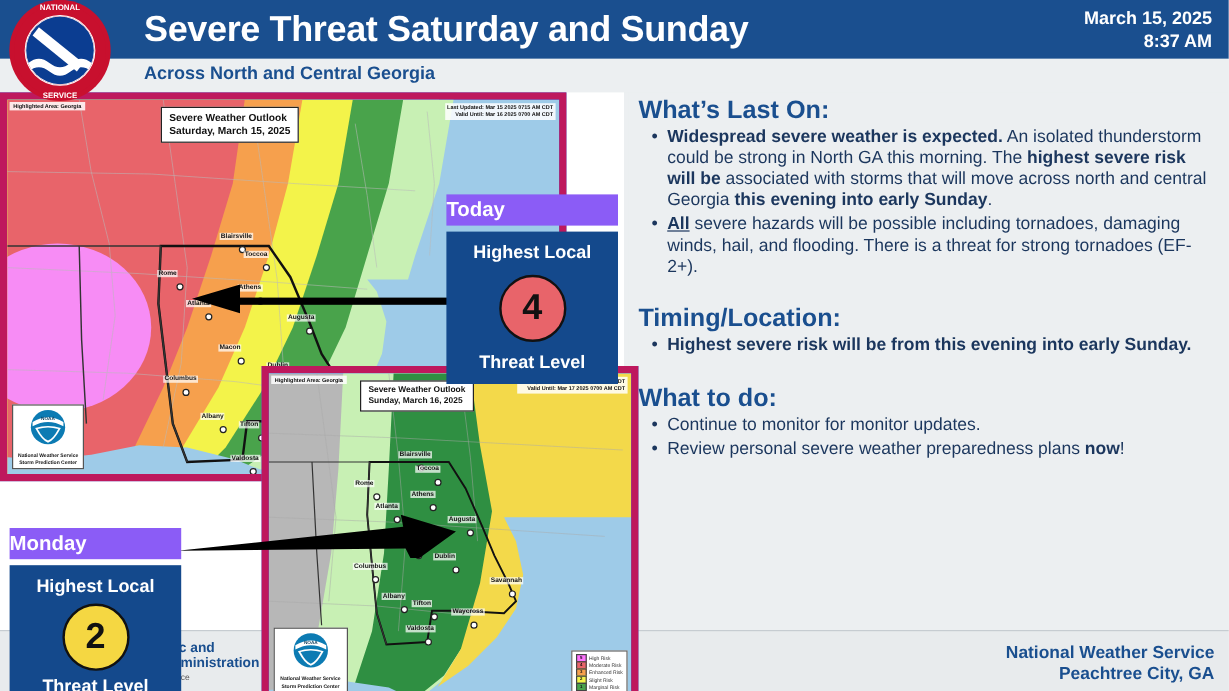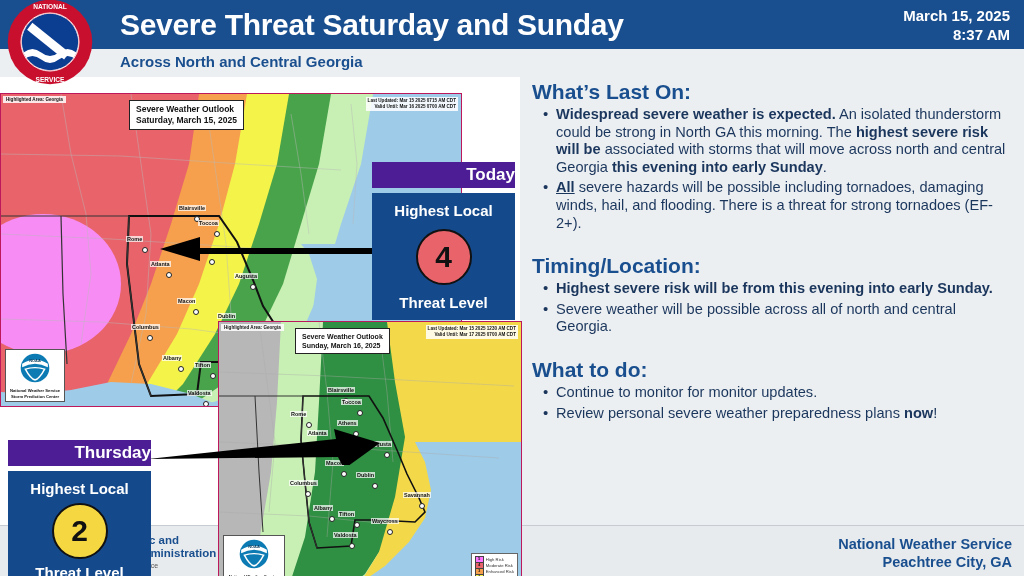--- a/index.html
+++ b/index.html
@@ -12,21 +12,21 @@
   .hdr-title{position:absolute;left:120px;top:4px;width:700px;color:#fff;font-size:30px;font-weight:bold;letter-spacing:-0.3px;line-height:42px;}
   .hdr-date{position:absolute;right:14px;top:6px;text-align:right;color:#fff;font-size:15px;font-weight:bold;line-height:19px;}
   .hdr-subtitle{position:absolute;left:120px;top:53px;color:#1a4f8f;font-size:15px;font-weight:bold;}
 
   
   .nws-logo{position:absolute;left:6px;top:-2px;width:88px;height:88px;z-index:40;}
 
   
   .maps{position:absolute;left:0;top:77px;width:520px;height:448px;background:#fff;}
 
-  .map{position:absolute;overflow:hidden;background:#3b82f6;border:1px solid #be185d;margin-top:16px;}
+  .map{position:absolute;overflow:hidden;background:#3b82f6;border:6px solid #be185d;}
   .map-sat{left:0;top:0;width:460px;height:312px;}
   .map-sun{left:218px;top:228px;width:302px;height:276px;z-index:12;}
   .mapbg{position:absolute;left:0;top:0;width:100%;height:100%;}
 
   .city{position:absolute;z-index:8;}
   .city .dot{position:absolute;left:0;top:0;width:4px;height:4px;border:1px solid #222;border-radius:50%;background:#fff;}
   .city .nm{position:absolute;left:-16px;top:-11px;white-space:nowrap;font-size:5.5px;font-weight:bold;color:#111;background:rgba(255,255,255,.72);padding:0 1px;}
 
   .map-titlebox{position:absolute;background:#fff;border:1px solid #222;padding:3px 6px;z-index:20;line-height:11px;}
   .map-titlebox div{font-size:8.5px;font-weight:bold;color:#111;white-space:nowrap;}
@@ -43,21 +43,21 @@
 
   .legendbox{position:absolute;right:3px;bottom:3px;z-index:22;background:#fff;border:1px solid #666;padding:2px 3px;}
   .legendbox .lrow{display:flex;align-items:center;height:6px;}
   .legendbox .sw{width:7px;height:5px;border:.5px solid #444;margin-right:2px;font-size:3.6px;color:#111;text-align:center;line-height:5px;font-weight:bold;}
   .legendbox .ltx{font-size:4.2px;color:#333;white-space:nowrap;}
 
   
   .arrow{position:absolute;z-index:25;}
 
   
-  .tl-tab{position:absolute;background:#4c1d95;color:#fff;font-size:17px;font-weight:bold;text-align:right;line-height:26px;z-index:30;}
+  .tl-tab{position:absolute;background:#8b5cf6;color:#fff;font-size:17px;font-weight:bold;text-align:left;line-height:26px;z-index:30;}
   .tl-body{position:absolute;background:#14498c;z-index:30;display:flex;flex-direction:column;align-items:center;justify-content:space-between;padding:9px 0 9px;box-sizing:border-box;}
   .tl-body .lbl{color:#fff;font-size:15px;font-weight:bold;}
   .tl-circle{width:52px;height:52px;border-radius:50%;border:2px solid #111;display:flex;align-items:center;justify-content:center;font-size:30px;font-weight:bold;color:#111;}
 
   .today-tab{left:372px;top:85px;width:143px;height:26px;}
   .today-body{left:372px;top:116px;width:143px;height:127px;}
   .sunday-tab{left:8px;top:363px;width:143px;height:26px;}
   .sunday-body{left:8px;top:394px;width:143px;height:119px;}
 
   
@@ -388,38 +388,37 @@
       <path d="M0,30 L188,10 L186,0 L232,14 L196,40 L190,28 Z" fill="#000000"></path>
     </svg>
 
     <div class="tl-tab today-tab">Today</div>
     <div class="tl-body today-body">
       <div class="lbl">Highest Local</div>
       <div class="tl-circle" id="today-circle" style="background: rgb(232, 100, 106);">4</div>
       <div class="lbl">Threat Level</div>
     </div>
 
-    <div class="tl-tab sunday-tab">Thursday</div>
+    <div class="tl-tab sunday-tab">Monday</div>
     <div class="tl-body sunday-body">
       <div class="lbl">Highest Local</div>
       <div class="tl-circle" id="sunday-circle" style="background: rgb(245, 215, 66);">2</div>
       <div class="lbl">Threat Level</div>
     </div>
   </div>
 
   <div class="panel" id="info-panel">
       <div class="sec-h">What’s Last On:</div>
       <ul class="bul">
         <li><b>Widespread severe weather is expected.</b><span> An isolated thunderstorm could be strong in North GA this morning. The </span><b>highest severe risk will be</b><span> associated with storms that will move across north and central Georgia </span><b>this evening into early Sunday</b><span>.</span></li>
         <li><u>All</u><span> severe hazards will be possible including tornadoes, damaging winds, hail, and flooding. There is a threat for strong tornadoes (EF-2+).</span></li>
       </ul>
       <div class="sec-h t2">Timing/Location:</div>
       <ul class="bul">
         <li><b>Highest severe risk will be from this evening into early Sunday.</b></li>
-        <li><span>Severe weather will be possible across all of north and central Georgia.</span></li>
       </ul>
       <div class="sec-h t2">What to do:</div>
       <ul class="bul">
         <li><span>Continue to monitor for monitor updates.</span></li>
         <li><span>Review personal severe weather preparedness plans </span><b>now</b><span>!</span></li>
       </ul>
     </div>
 
   <div class="footer">
     <svg class="noaa-logo" viewBox="0 0 100 90">

